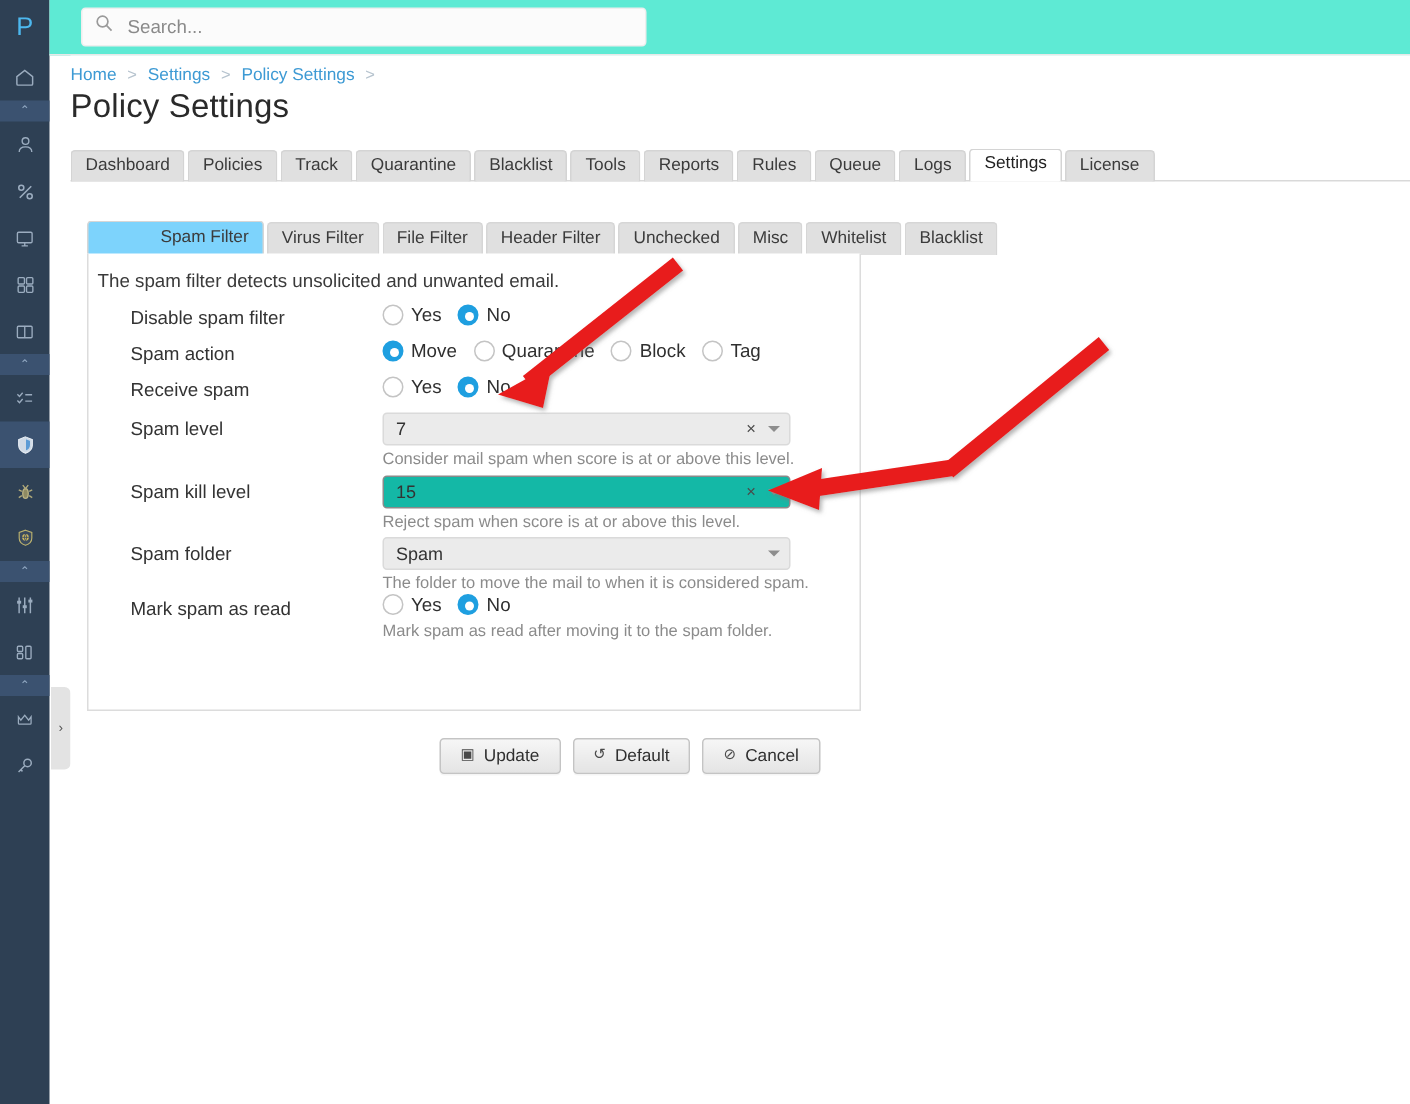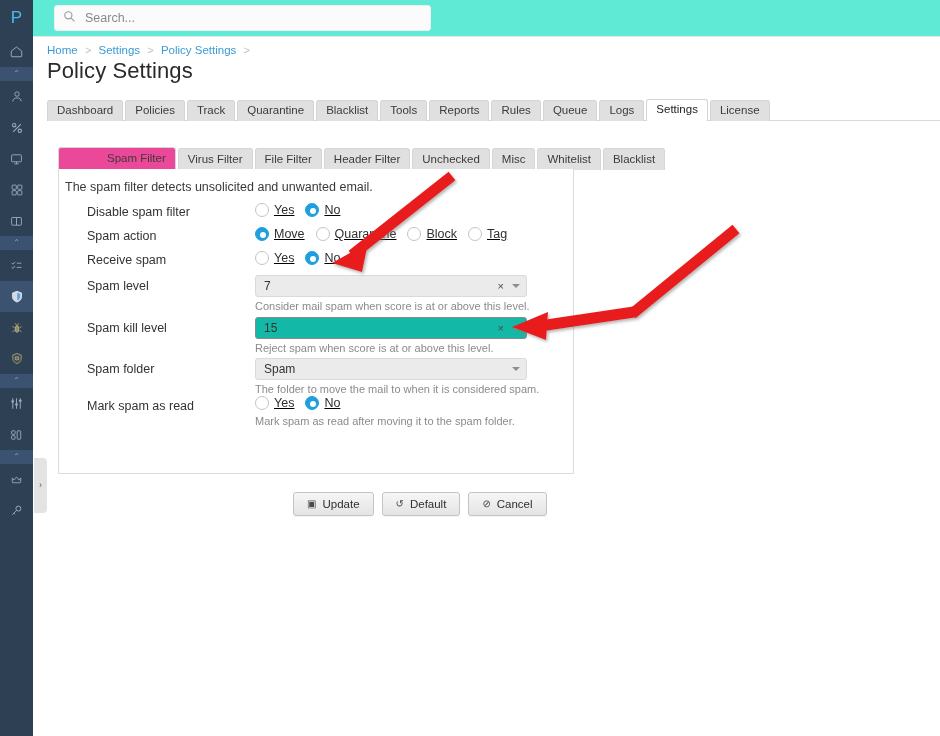--- a/index.html
+++ b/index.html
@@ -105,21 +105,21 @@
   
   #sub-tabs {
     position: absolute; left: 11px; top: 111px; height: 22px;
     display: flex; align-items: flex-end; gap: 2px;
   }
   .stab {
     background: #e0e0e0; border: 1px solid #d6d6d6; border-bottom: none;
     border-radius: 3px 3px 0 0;
     padding: 4px 9px 4px; font-size: 11.5px; color: #3b3b3b; line-height: 13px;
   }
-  .stab.active { background: #ec4899; padding-bottom: 5px; padding-left: 48px; }
+  .stab.active { background: #7dd3fc; padding-bottom: 5px; padding-left: 48px; }
 
   #panel {
     position: absolute; left: 11px; top: 132px; width: 516px; height: 305px;
     background: #ffffff; border: 1px solid #dcdcdc; border-top: none;
   }
 
   
   #form { position: absolute; left: 0; top: 0; width: 100%; }
   .frow { position: absolute; left: 0; width: 100%; }
   .flabel {
@@ -133,21 +133,21 @@
     position: absolute; left: 196px; font-size: 11px; color: #8b8b8b;
     line-height: 13px;
   }
 
   .intro {
     position: absolute; left: 6px; top: 11px;
     font-size: 12.5px; color: #3a3a3a;
   }
 
   
-  .radiogroup { display: flex; align-items: flex-start; text-decoration: underline; }
+  .radiogroup { display: flex; align-items: flex-start; }
   .ritem { display: flex; align-items: center; margin-right: 11px; }
   .radio {
     width: 14px; height: 14px; border-radius: 50%;
     border: 1px solid #c4c4c4; background: #fff;
     display: inline-block; position: relative; flex: 0 0 auto;
   }
   .radio.on { background: #1f9fe0; border-color: #1f9fe0; }
   .radio.on::after {
     content: ''; position: absolute; left: 4px; top: 4px;
     width: 6px; height: 6px; border-radius: 50%; background: #ffffff;

